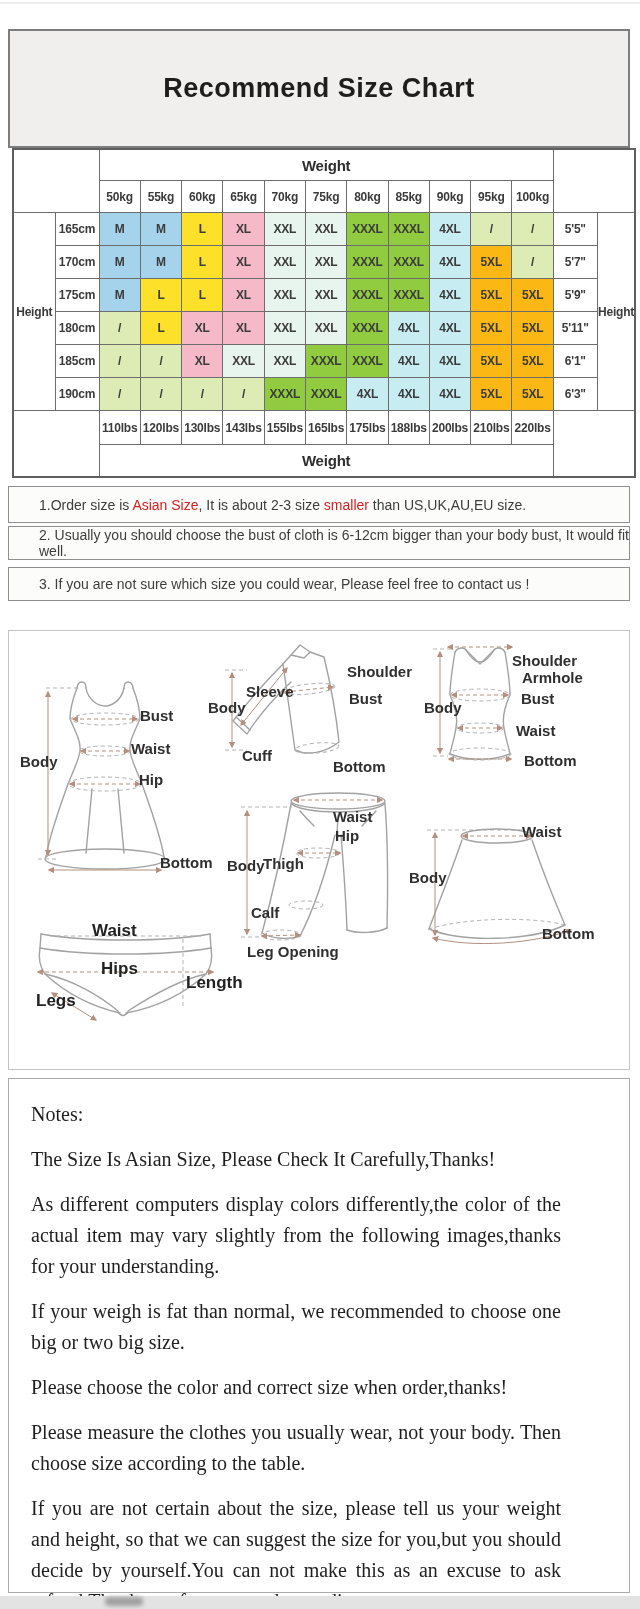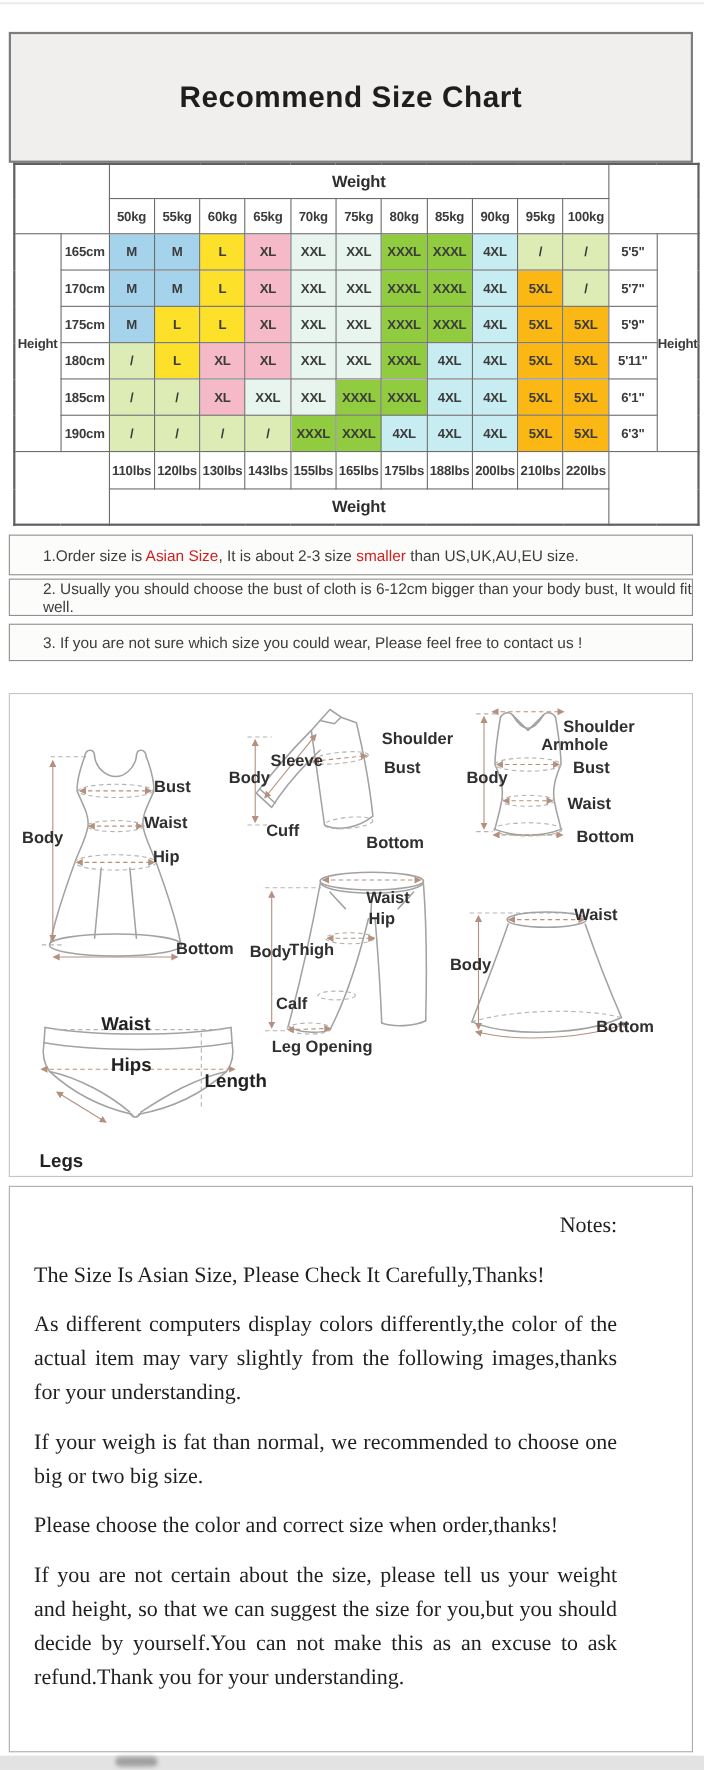--- a/index.html
+++ b/index.html
@@ -37,21 +37,21 @@
   .arrow-line{stroke:#b5907e;stroke-width:1;fill:none;marker-start:url(#arw);marker-end:url(#arw)}
   .dasharrow{stroke:#b5907e;stroke-width:1;fill:none;stroke-dasharray:4 3;marker-start:url(#arw);marker-end:url(#arw)}
   .dlabel{position:absolute;font-size:15px;font-weight:600;color:#2f2f2f;white-space:nowrap}
   .dlabel.big{font-size:17px;font-weight:700;color:#222}
 
   
   .notes-panel{position:absolute;left:8px;top:1078px;width:622px;height:515px;box-sizing:border-box;
     border:1px solid #ababab;background:#fff;padding:20px 68px 0 22px;
     font-family:"Liberation Serif",serif;color:#1f1f1f}
   .notes-panel p{margin:0 0 14px;font-size:20px;line-height:31px;text-align:justify}
-  .notes-panel .np-head{text-align:right}
+  .notes-panel .np-head{text-align:left}
 
   .bottom-strip{position:absolute;left:0;top:1596px;width:640px;height:13px;background:#e3e3e3}
   .smudge{position:absolute;left:105px;top:1597px;width:38px;height:9px;background:#8a8a8a;border-radius:4px;filter:blur(2px);opacity:.75}
 </style>
 </head>
 <body>
 
 <div class="top-line"></div>
 
 <svg width="0" height="0" style="position:absolute" aria-hidden="true">
@@ -345,45 +345,46 @@
 <span class="dlabel" style="left:160px;top:854px">Bottom</span>
 
 <span class="dlabel" style="left:246px;top:683px">Sleeve</span>
 <span class="dlabel" style="left:208px;top:699px">Body</span>
 <span class="dlabel" style="left:242px;top:747px">Cuff</span>
 <span class="dlabel" style="left:347px;top:663px">Shoulder</span>
 <span class="dlabel" style="left:349px;top:690px">Bust</span>
 <span class="dlabel" style="left:333px;top:758px">Bottom</span>
 
 <span class="dlabel" style="left:512px;top:652px">Shoulder</span>
-<span class="dlabel" style="left:492px;top:669px">Armhole</span>
+<span class="dlabel" style="left:522px;top:669px">Armhole</span>
 <span class="dlabel" style="left:424px;top:699px">Body</span>
 <span class="dlabel" style="left:521px;top:690px">Bust</span>
 <span class="dlabel" style="left:516px;top:722px">Waist</span>
 <span class="dlabel" style="left:524px;top:752px">Bottom</span>
 
 <span class="dlabel" style="left:333px;top:808px">Waist</span>
 <span class="dlabel" style="left:335px;top:827px">Hip</span>
 <span class="dlabel" style="left:227px;top:857px">Body</span>
 <span class="dlabel" style="left:263px;top:855px">Thigh</span>
 <span class="dlabel" style="left:251px;top:904px">Calf</span>
 <span class="dlabel" style="left:247px;top:943px">Leg Opening</span>
 
 <span class="dlabel" style="left:522px;top:823px">Waist</span>
 <span class="dlabel" style="left:409px;top:869px">Body</span>
 <span class="dlabel" style="left:542px;top:925px">Bottom</span>
 
 <span class="dlabel big" style="left:92px;top:921px">Waist</span>
 <span class="dlabel big" style="left:101px;top:959px">Hips</span>
-<span class="dlabel big" style="left:36px;top:1046px">Legs</span>
+<span class="dlabel big" style="left:36px;top:991px">Legs</span>
 <span class="dlabel big" style="left:186px;top:973px">Length</span>
 
 <section class="notes-panel">
   <p class="np-head">Notes:</p>
   <p>The Size Is Asian Size, Please Check It Carefully,Thanks!</p>
   <p>As different computers display colors differently,the color of the actual item may vary slightly from the following images,thanks for your understanding.</p>
   <p>If your weigh is fat than normal, we recommended to choose one big or two big size.</p>
   <p>Please choose the color and correct size when order,thanks!</p>
+  <p>Please measure the clothes you usually wear, not your body. Then choose size according to the table.</p>
   <p>If you are not certain about the size, please tell us your weight and height, so that we can suggest the size for you,but you should decide by yourself.You can not make this as an excuse to ask refund.Thank you for your understanding.</p>
 </section>
 
 <div class="bottom-strip"></div>
 <div class="smudge"></div>
 
 </body></html>

